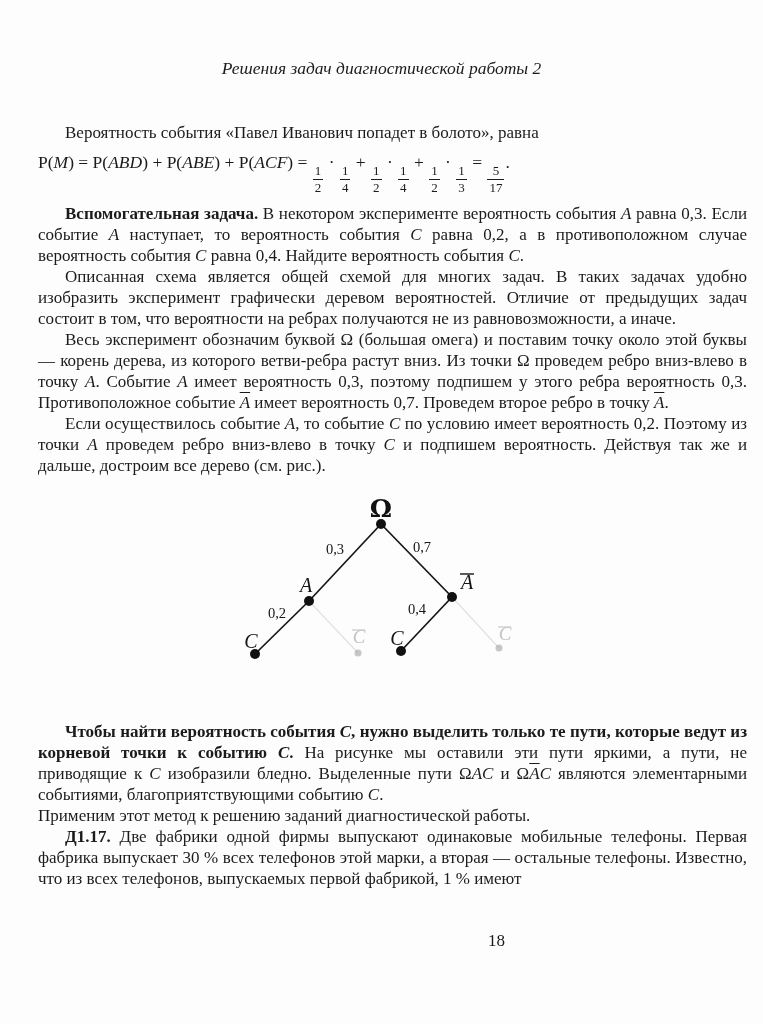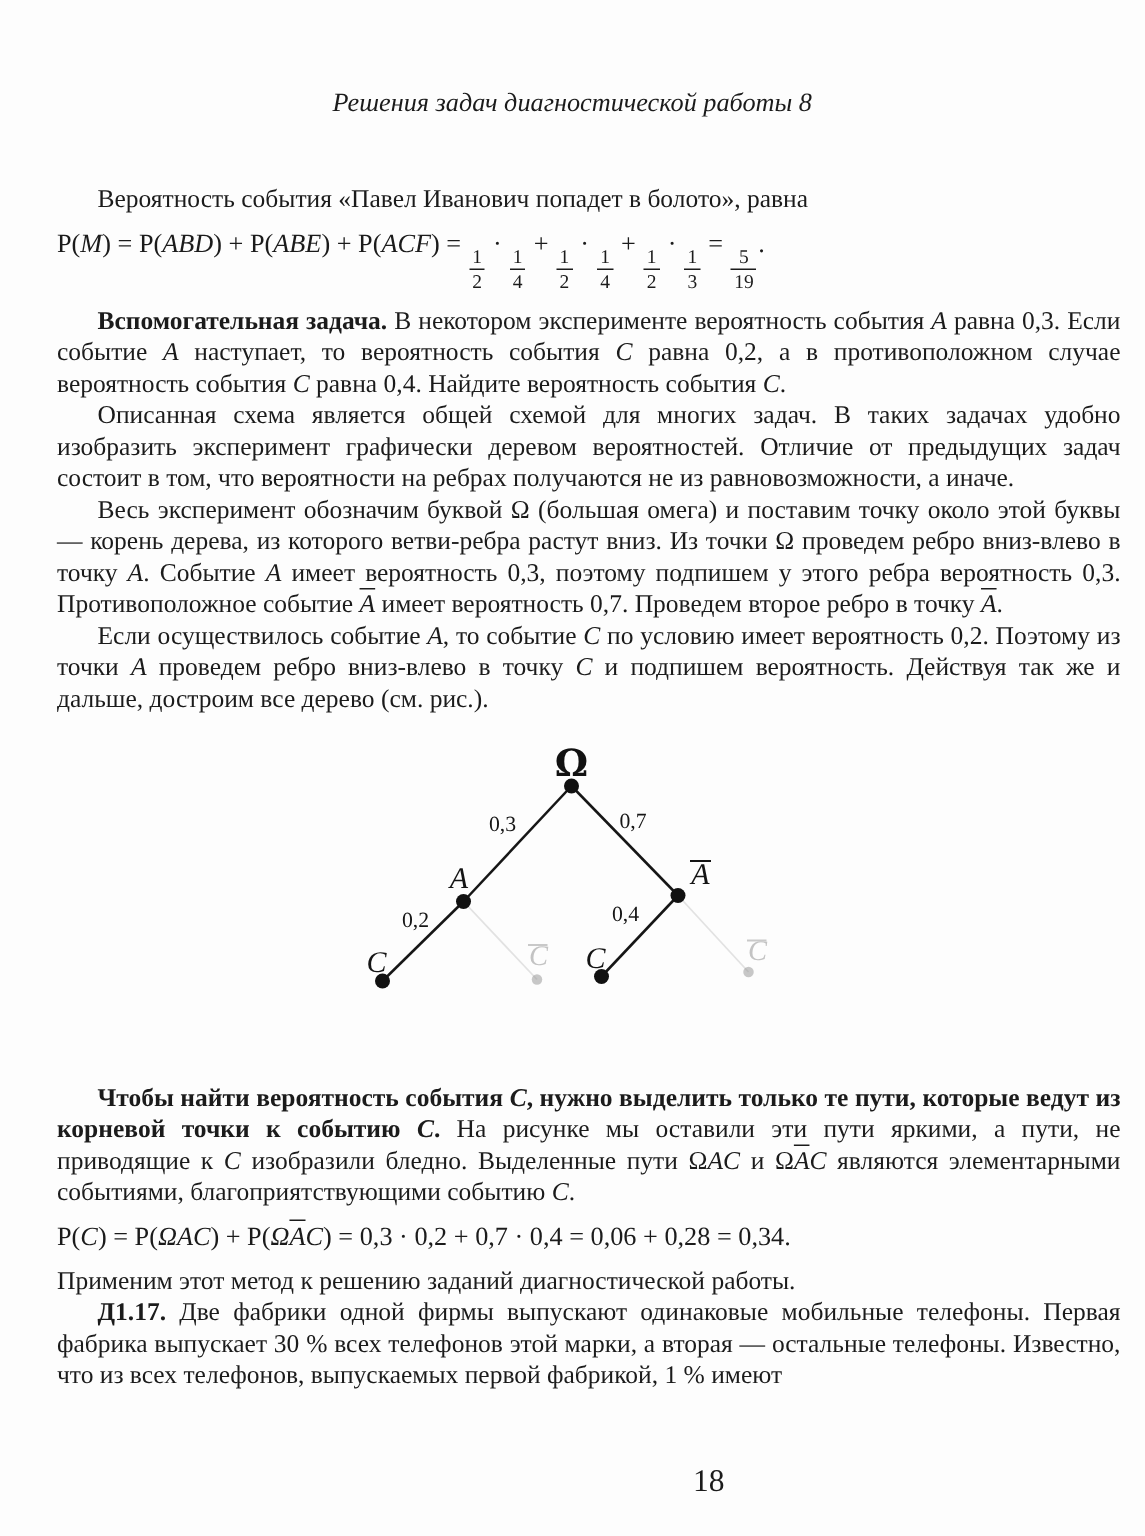--- a/index.html
+++ b/index.html
@@ -37,28 +37,28 @@
   .edge{stroke:#161616;stroke-width:1.7;}
   .edge-faint{stroke:#e2e2e2;stroke-width:1.2;}
   .node{fill:#111;}
   .node-faint{fill:#9a9a9a;opacity:.55;}
   .nlabel{font-family:"Liberation Serif","DejaVu Serif",serif;font-style:italic;font-size:20px;fill:#141414;}
   .nlabel-big{font-family:"DejaVu Serif","Liberation Serif",serif;font-weight:bold;font-size:25px;fill:#111;}
   .nlabel-faint{font-family:"Liberation Serif","DejaVu Serif",serif;font-style:italic;font-size:19px;fill:#c3c3c3;}
   .elabel{font-family:"Liberation Serif","DejaVu Serif",serif;font-size:14.5px;fill:#161616;}
   .bar{stroke:#141414;stroke-width:1.4;}
   .bar-faint{stroke:#c9c9c9;stroke-width:1.2;}
-  #pagenum{position:absolute;top:931px;left:462px;font-size:21px;margin-top:44px;}
+  #pagenum{position:absolute;top:931px;left:488px;font-size:17px;}
 </style>
 </head>
 <body>
 
 <div id="page">
 
-  <div id="title">Решения задач диагностической работы 8</div>
+  <div id="title">Решения задач диагностической работы 2</div>
 
   <div id="before" class="col">
       <div class="body-p indent"><span>Вероятность события «Павел Иванович попадет в болото», равна</span></div>
       <div class="formula"><span>P(</span><span class="ri">M</span><span>) = P(</span><span class="ri">ABD</span><span>) + P(</span><span class="ri">ABE</span><span>) + P(</span><span class="ri">ACF</span><span>) = </span><span class="frac">
           <span class="num">1</span>
           <span class="den">2</span>
         </span><span> · </span><span class="frac">
           <span class="num">1</span>
           <span class="den">4</span>
         </span><span> + </span><span class="frac">
@@ -68,21 +68,21 @@
           <span class="num">1</span>
           <span class="den">4</span>
         </span><span> + </span><span class="frac">
           <span class="num">1</span>
           <span class="den">2</span>
         </span><span> · </span><span class="frac">
           <span class="num">1</span>
           <span class="den">3</span>
         </span><span> = </span><span class="frac">
           <span class="num">5</span>
-          <span class="den">19</span>
+          <span class="den">17</span>
         </span><span>.</span></div>
       <div class="body-p indent"><span class="rb">Вспомогательная задача.</span><span> В некотором эксперименте вероятность события </span><span class="ri">A</span><span> равна 0,3. Если событие </span><span class="ri">A</span><span> наступает, то вероятность события </span><span class="ri">C</span><span> равна 0,2, а в противоположном случае вероятность события </span><span class="ri">C</span><span> равна 0,4. Найдите вероятность события </span><span class="ri">C</span><span>.</span></div>
       <div class="body-p indent"><span>Описанная схема является общей схемой для многих задач. В таких задачах удобно изобразить эксперимент графически деревом вероятностей. Отличие от предыдущих задач состоит в том, что вероятности на ребрах получаются не из равновозможности, а иначе.</span></div>
       <div class="body-p indent"><span>Весь эксперимент обозначим буквой Ω (большая омега) и поставим точку около этой буквы — корень дерева, из которого ветви-ребра растут вниз. Из точки Ω проведем ребро вниз-влево в точку </span><span class="ri">A</span><span>. Событие </span><span class="ri">A</span><span> имеет вероятность 0,3, поэтому подпишем у этого ребра вероятность 0,3. Противоположное событие </span><span class="rbar">A</span><span> имеет вероятность 0,7. Проведем второе ребро в точку </span><span class="rbar">A</span><span>.</span></div>
       <div class="body-p indent"><span>Если осуществилось событие </span><span class="ri">A</span><span>, то событие </span><span class="ri">C</span><span> по условию имеет вероятность 0,2. Поэтому из точки </span><span class="ri">A</span><span> проведем ребро вниз-влево в точку </span><span class="ri">C</span><span> и подпишем вероятность. Действуя так же и дальше, достроим все дерево (см. рис.).</span></div>
     </div>
 
   <div id="figure">
     <svg width="290" height="172" viewBox="0 0 290 172">
 
@@ -114,20 +114,19 @@
 
       <text class="elabel" x="105" y="57" text-anchor="middle">0,3</text>
       <text class="elabel" x="192" y="55" text-anchor="middle">0,7</text>
       <text class="elabel" x="47" y="121" text-anchor="middle">0,2</text>
       <text class="elabel" x="187" y="117" text-anchor="middle">0,4</text>
     </svg>
   </div>
 
   <div id="after" class="col">
       <div class="body-p indent"><span class="rb">Чтобы найти вероятность события </span><span class="rbi">C</span><span class="rb">, нужно выделить только те пути, которые ведут из корневой точки к событию </span><span class="rbi">C</span><span class="rb">.</span><span> На рисунке мы оставили эти пути яркими, а пути, не приводящие к </span><span class="ri">C</span><span> изобразили бледно. Выделенные пути Ω</span><span class="ri">AC</span><span> и Ω</span><span class="rbar">A</span><span class="ri">C</span><span> являются элементарными событиями, благоприятствующими событию </span><span class="ri">C</span><span>.</span></div>
-      <div class="formula"><span>P(</span><span class="ri">C</span><span>) = P(</span><span class="ri">Ω</span><span class="ri">AC</span><span>) + P(</span><span class="ri">Ω</span><span class="rbar">A</span><span class="ri">C</span><span>) = 0,3 · 0,2 + 0,7 · 0,4 = 0,06 + 0,28 = 0,34.</span></div>
       <div class="body-p"><span>Применим этот метод к решению заданий диагностической работы.</span></div>
       <div class="body-p indent"><span class="rb">Д1.17.</span><span> Две фабрики одной фирмы выпускают одинаковые мобильные телефоны. Первая фабрика выпускает 30 % всех телефонов этой марки, а вторая — остальные телефоны. Известно, что из всех телефонов, выпускаемых первой фабрикой, 1 % имеют</span></div>
     </div>
 
   <div id="pagenum">18</div>
 
 </div>
 
 </body></html>

